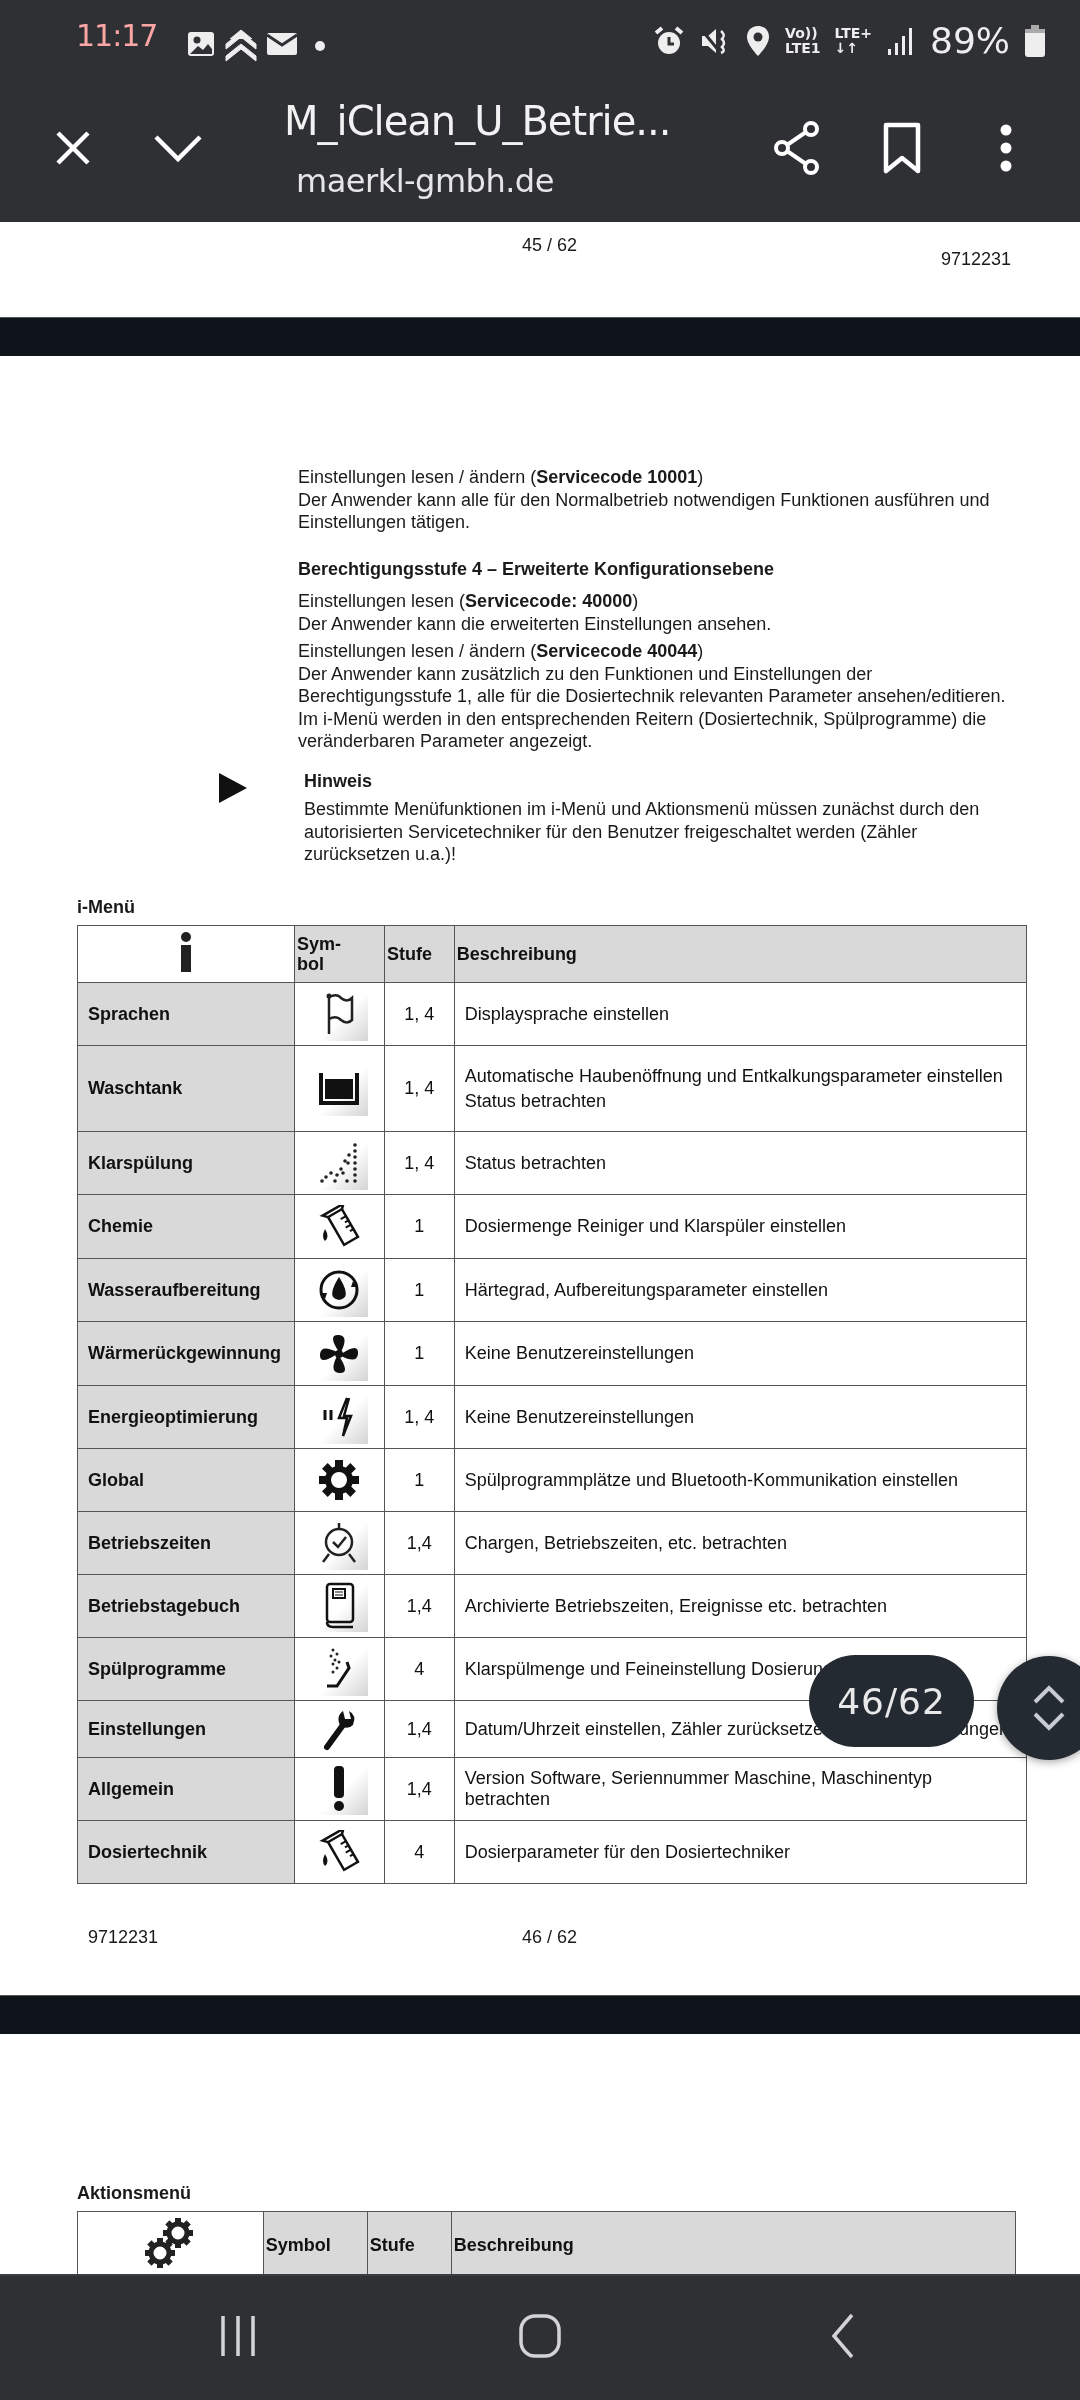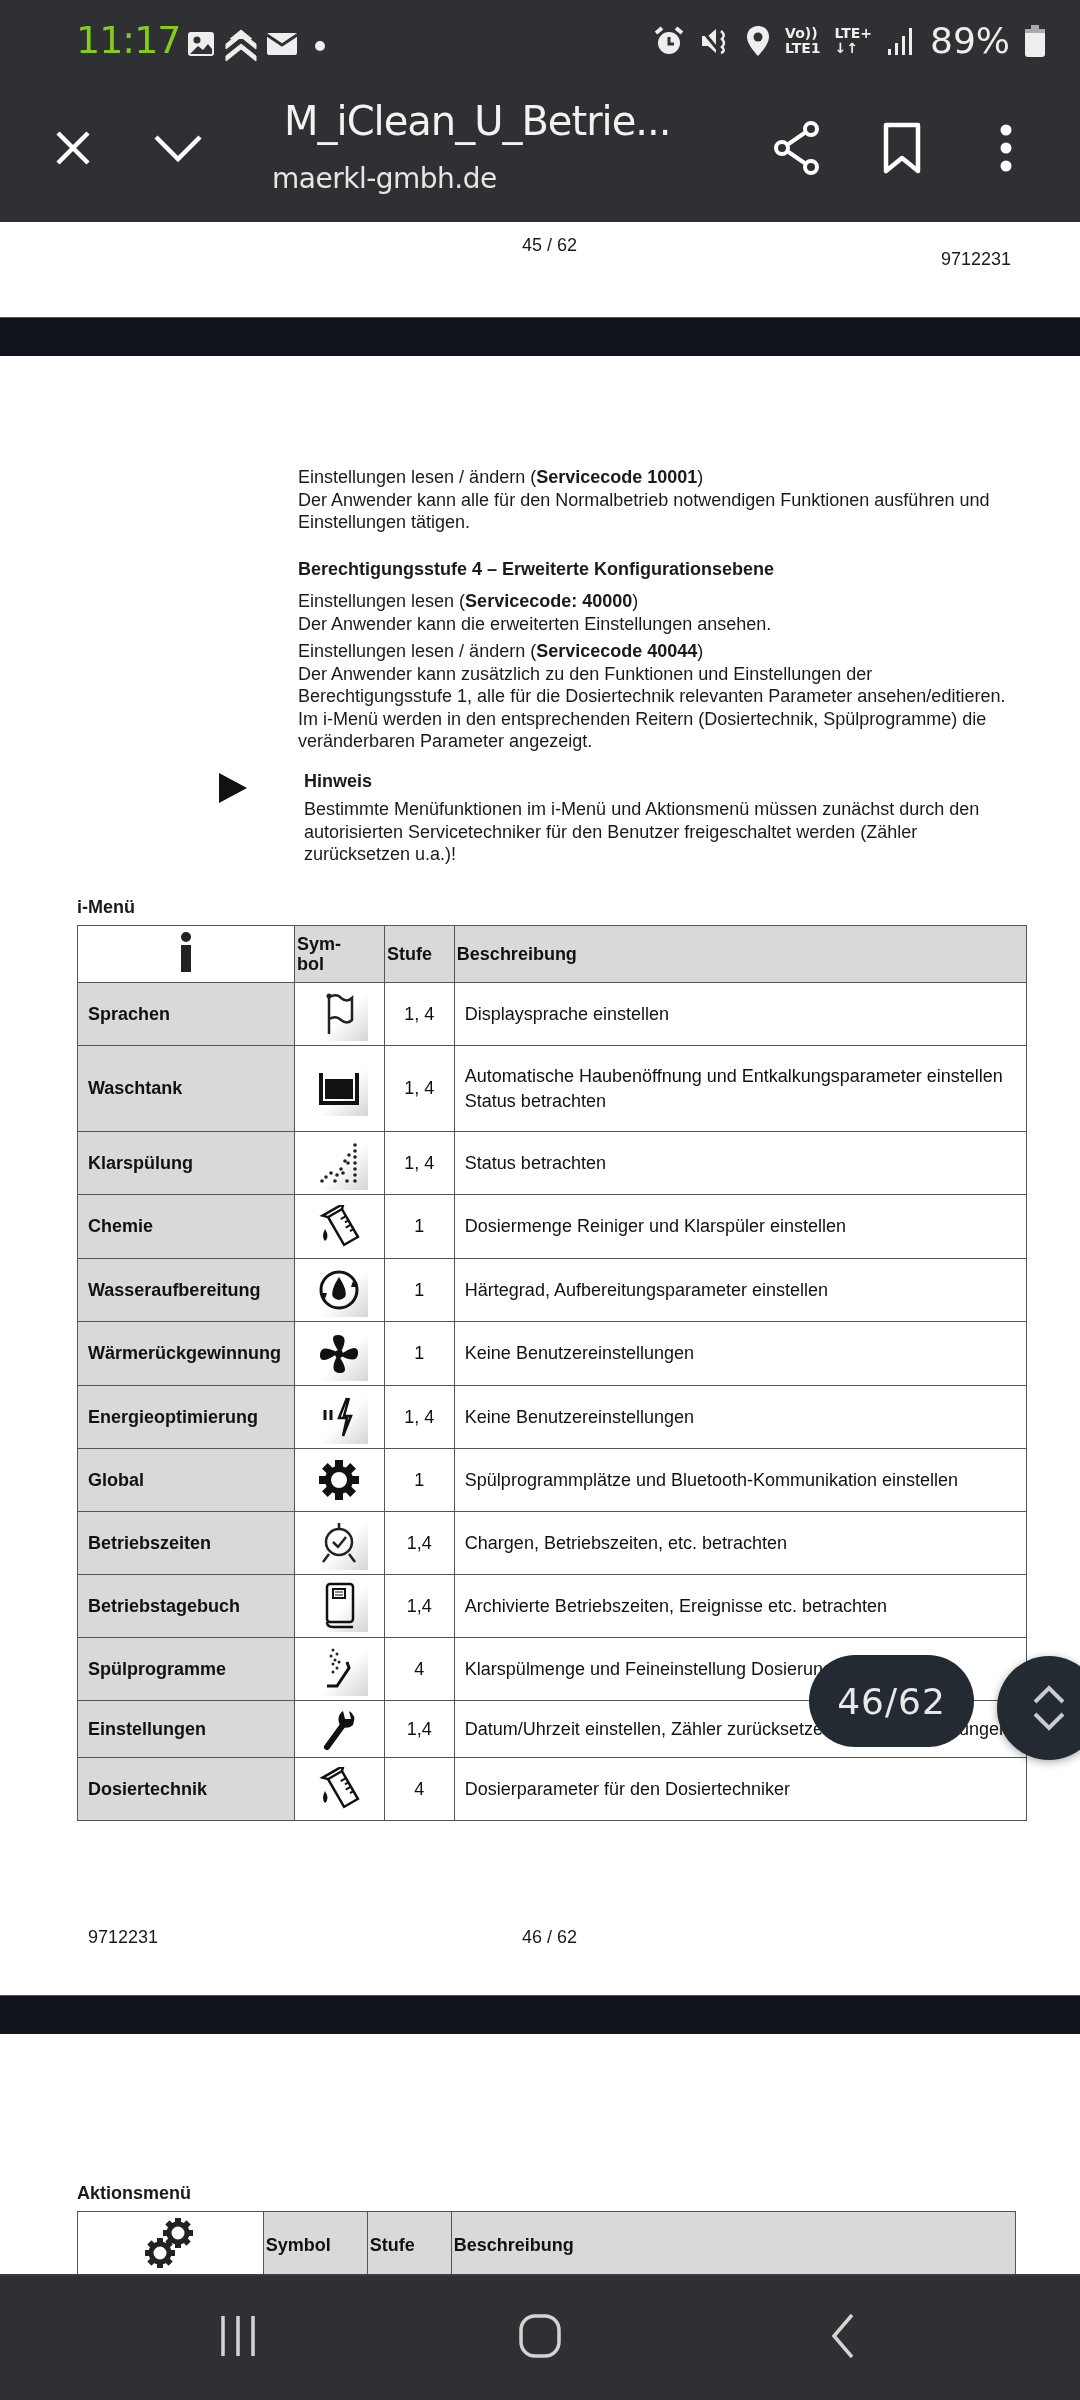--- a/index.html
+++ b/index.html
@@ -2,30 +2,30 @@
 <html><head>
 <meta charset="utf-8">
 <style>
   * { box-sizing: border-box; margin: 0; padding: 0; }
   html, body { width: 1080px; height: 2400px; overflow: hidden; background: #ffffff; }
   body { position: relative; font-family: "Liberation Sans", sans-serif; color: #111; }
 
   
   .topbar { position: absolute; left: 0; top: 0; width: 1080px; height: 222px; background: #2f3034; color: #eee; }
   .status { position: absolute; left: 0; top: 0; width: 1080px; height: 80px; }
-  .time { position: absolute; left: 76px; top: 18px; font-family: "DejaVu Sans", sans-serif; font-size: 38px; color: #84cc16; letter-spacing: -1px; }
+  .time { position: absolute; left: 76px; top: 18px; font-family: "DejaVu Sans", sans-serif; font-size: 30px; color: #fca5a5; letter-spacing: -1px; }
   .sicons-left { position: absolute; left: 186px; top: 26px; display: flex; gap: 8px; align-items: center; }
   .sicons-right { position: absolute; right: 34px; top: 20px; display: flex; gap: 14px; align-items: center; }
   .net { font-family: "DejaVu Sans", sans-serif; font-size: 14px; line-height: 15px; font-weight: bold; color: #eee; }
   .batt-text { font-family: "DejaVu Sans", sans-serif; font-size: 36px; color: #eee; }
 
   .appbar { position: absolute; left: 0; top: 80px; width: 1080px; height: 142px; }
   .appbar .btn { position: absolute; top: 28px; width: 80px; height: 80px; display: flex; align-items: center; justify-content: center; cursor: pointer; }
   .doc-title { position: absolute; left: 284px; top: 18px; font-size: 40px; color: #f2f2f2; font-family: "DejaVu Sans", sans-serif; letter-spacing: -1px; }
-  .doc-sub { position: absolute; left: 272px; top: 82px; font-size: 28px; color: #e6e6e6; font-family: "DejaVu Sans", sans-serif; letter-spacing: -0.5px; }
+  .doc-sub { position: absolute; left: 296px; top: 82px; font-size: 32px; color: #e6e6e6; font-family: "DejaVu Sans", sans-serif; letter-spacing: -0.5px; }
 
   
   .viewer { position: absolute; left: 0; top: 222px; width: 1080px; height: 2052px; overflow: hidden; background: #fff; }
   .page-gap { position: absolute; left: 0; width: 1080px; height: 39px; background: #0f141a; border-top: 1px solid #555; }
   .ptext { position: absolute; font-size: 18px; line-height: 22.5px; color: #1a1a1a; }
   .b { font-weight: bold; }
 
   table.imenu { position: absolute; border-collapse: collapse; font-size: 18px; color: #111; }
   table.imenu td, table.imenu th { border: 1.5px solid #555; vertical-align: middle; }
   table.imenu th { background: #d9d9d9; text-align: left; font-weight: bold; padding: 4px 2px; }
@@ -396,20 +396,33 @@
             <td class="name">Einstellungen</td>
             <td class="sym"><span class="symbox plain">
                 <svg width="40" height="44" viewBox="0 0 40 44">
                   <path d="M8 40 L24 18" stroke="#111" stroke-width="6" stroke-linecap="round"></path>
                   <path d="M22 20 Q16 10 24 4 L26 12 L32 12 L30 4 Q38 8 34 18 Q30 22 24 20Z" fill="#111"></path>
                 </svg>
               </span></td>
             <td class="lvl">1,4</td>
             <td class="desc">
               <div>Datum/Uhrzeit einstellen, Zähler zurücksetzen, Systemeinstellungen</div>
+            </td>
+          </tr>
+          <tr style="height: 63px;">
+            <td class="name">Allgemein</td>
+            <td class="sym"><span class="symbox">
+                <svg width="20" height="48" viewBox="0 0 20 48">
+                  <rect x="5" y="2" width="10" height="32" rx="4" fill="#111"></rect>
+                  <circle cx="10" cy="42" r="5" fill="#111"></circle>
+                </svg>
+              </span></td>
+            <td class="lvl">1,4</td>
+            <td class="desc">
+              <div>Version Software, Seriennummer Maschine, Maschinentyp betrachten</div>
             </td>
           </tr>
           <tr style="height: 63px; margin-left: 46px;">
             <td class="name">Dosiertechnik</td>
             <td class="sym"><span class="symbox plain">
                 <svg width="44" height="44" viewBox="0 0 44 44">
                   <g transform="rotate(-30 26 22)">
                     <rect x="18" y="6" width="16" height="32" fill="none" stroke="#111" stroke-width="2.5"></rect>
                     <path d="M18 6 L14 2 L38 2 L34 6" fill="none" stroke="#111" stroke-width="2.5"></path>
                     <path d="M28 14 H34 M30 19 H34 M28 24 H34 M30 29 H34" stroke="#111" stroke-width="2"></path>

